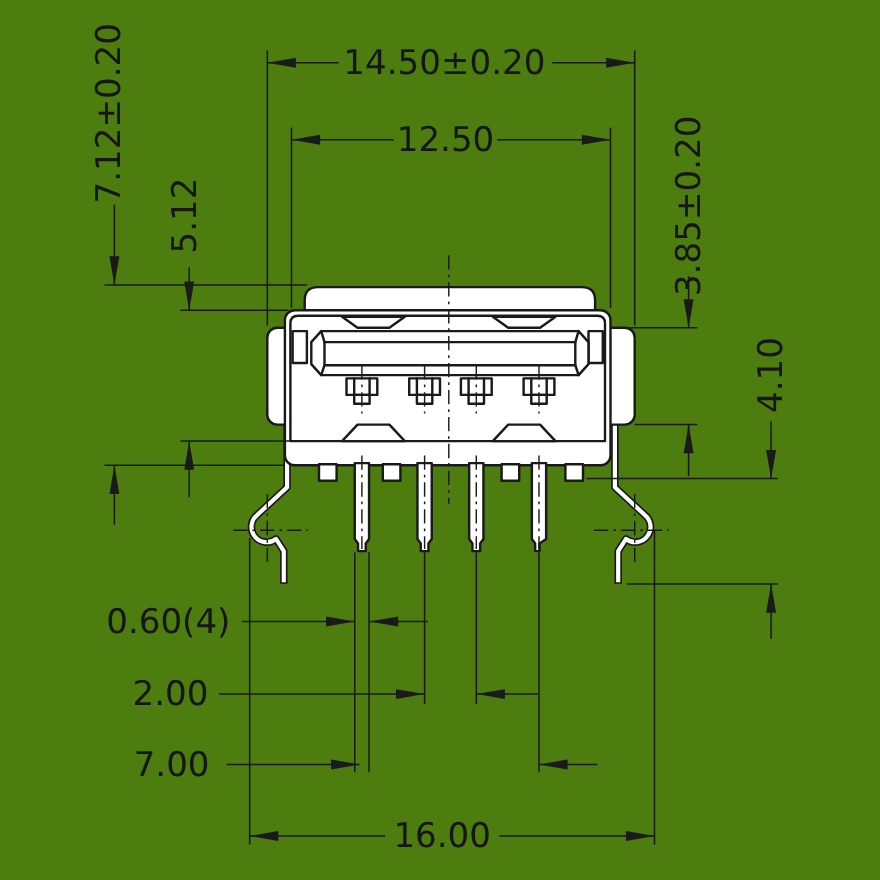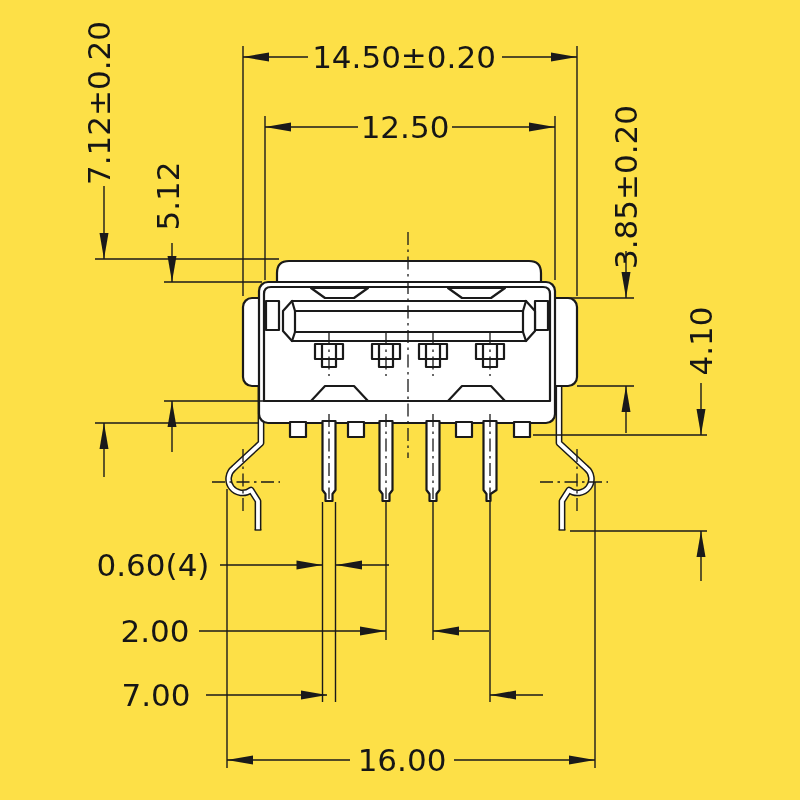--- a/index.html
+++ b/index.html
@@ -1,16 +1,16 @@
 <!DOCTYPE html>
 <html><head>
 <meta charset="utf-8">
 <style>
   html,body{margin:0;padding:0;background:#ffffff;}
-  .stage{width:800px;height:800px;background:#fde047;position:relative;overflow:hidden;}
+  .stage{width:800px;height:800px;background:#4d7c0f;position:relative;overflow:hidden;}
   svg{display:block;}
   
   .o  {fill:none;stroke:#1a1a1a;stroke-width:2.2;stroke-linejoin:round;stroke-linecap:round;}
   .of {fill:#ffffff;stroke:#1a1a1a;stroke-width:2.2;stroke-linejoin:round;}
   
   .legb{fill:none;stroke:#1a1a1a;stroke-width:6.8;stroke-linejoin:round;stroke-linecap:butt;}
   .legw{fill:none;stroke:#ffffff;stroke-width:3.8;stroke-linejoin:round;stroke-linecap:butt;}
   
   .t  {fill:none;stroke:#1a1a1a;stroke-width:1.4;stroke-linecap:butt;}
   

